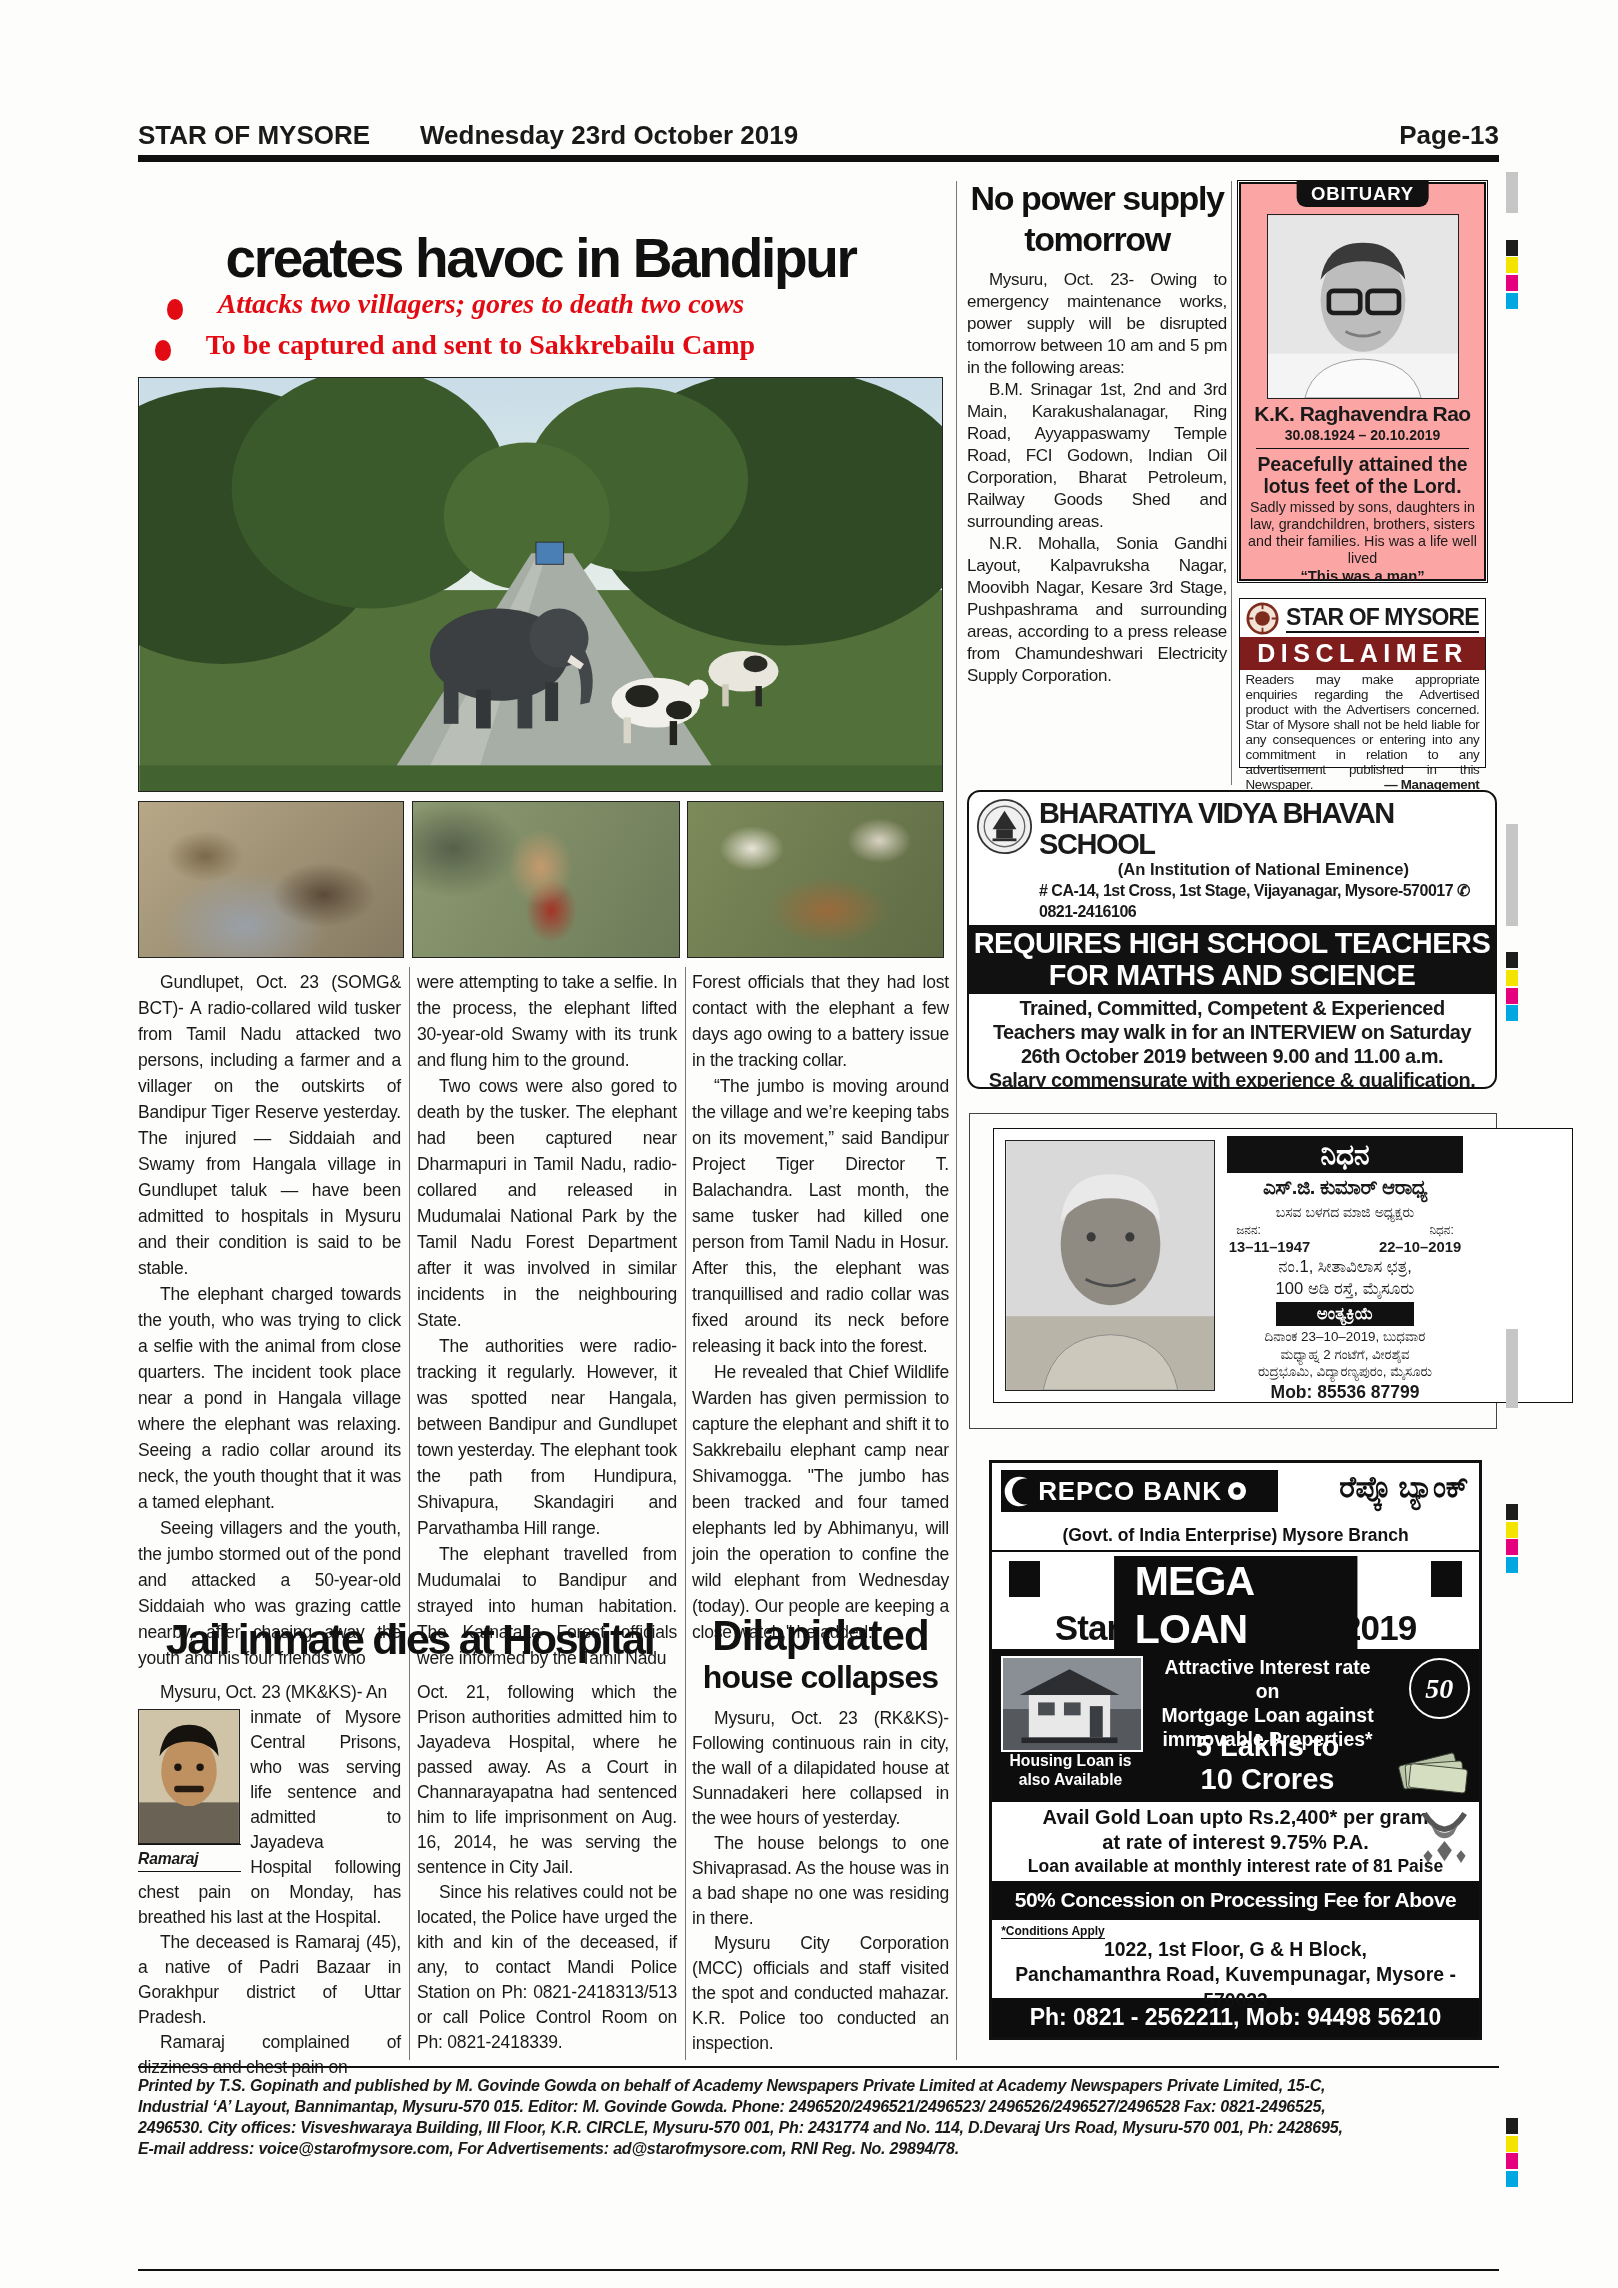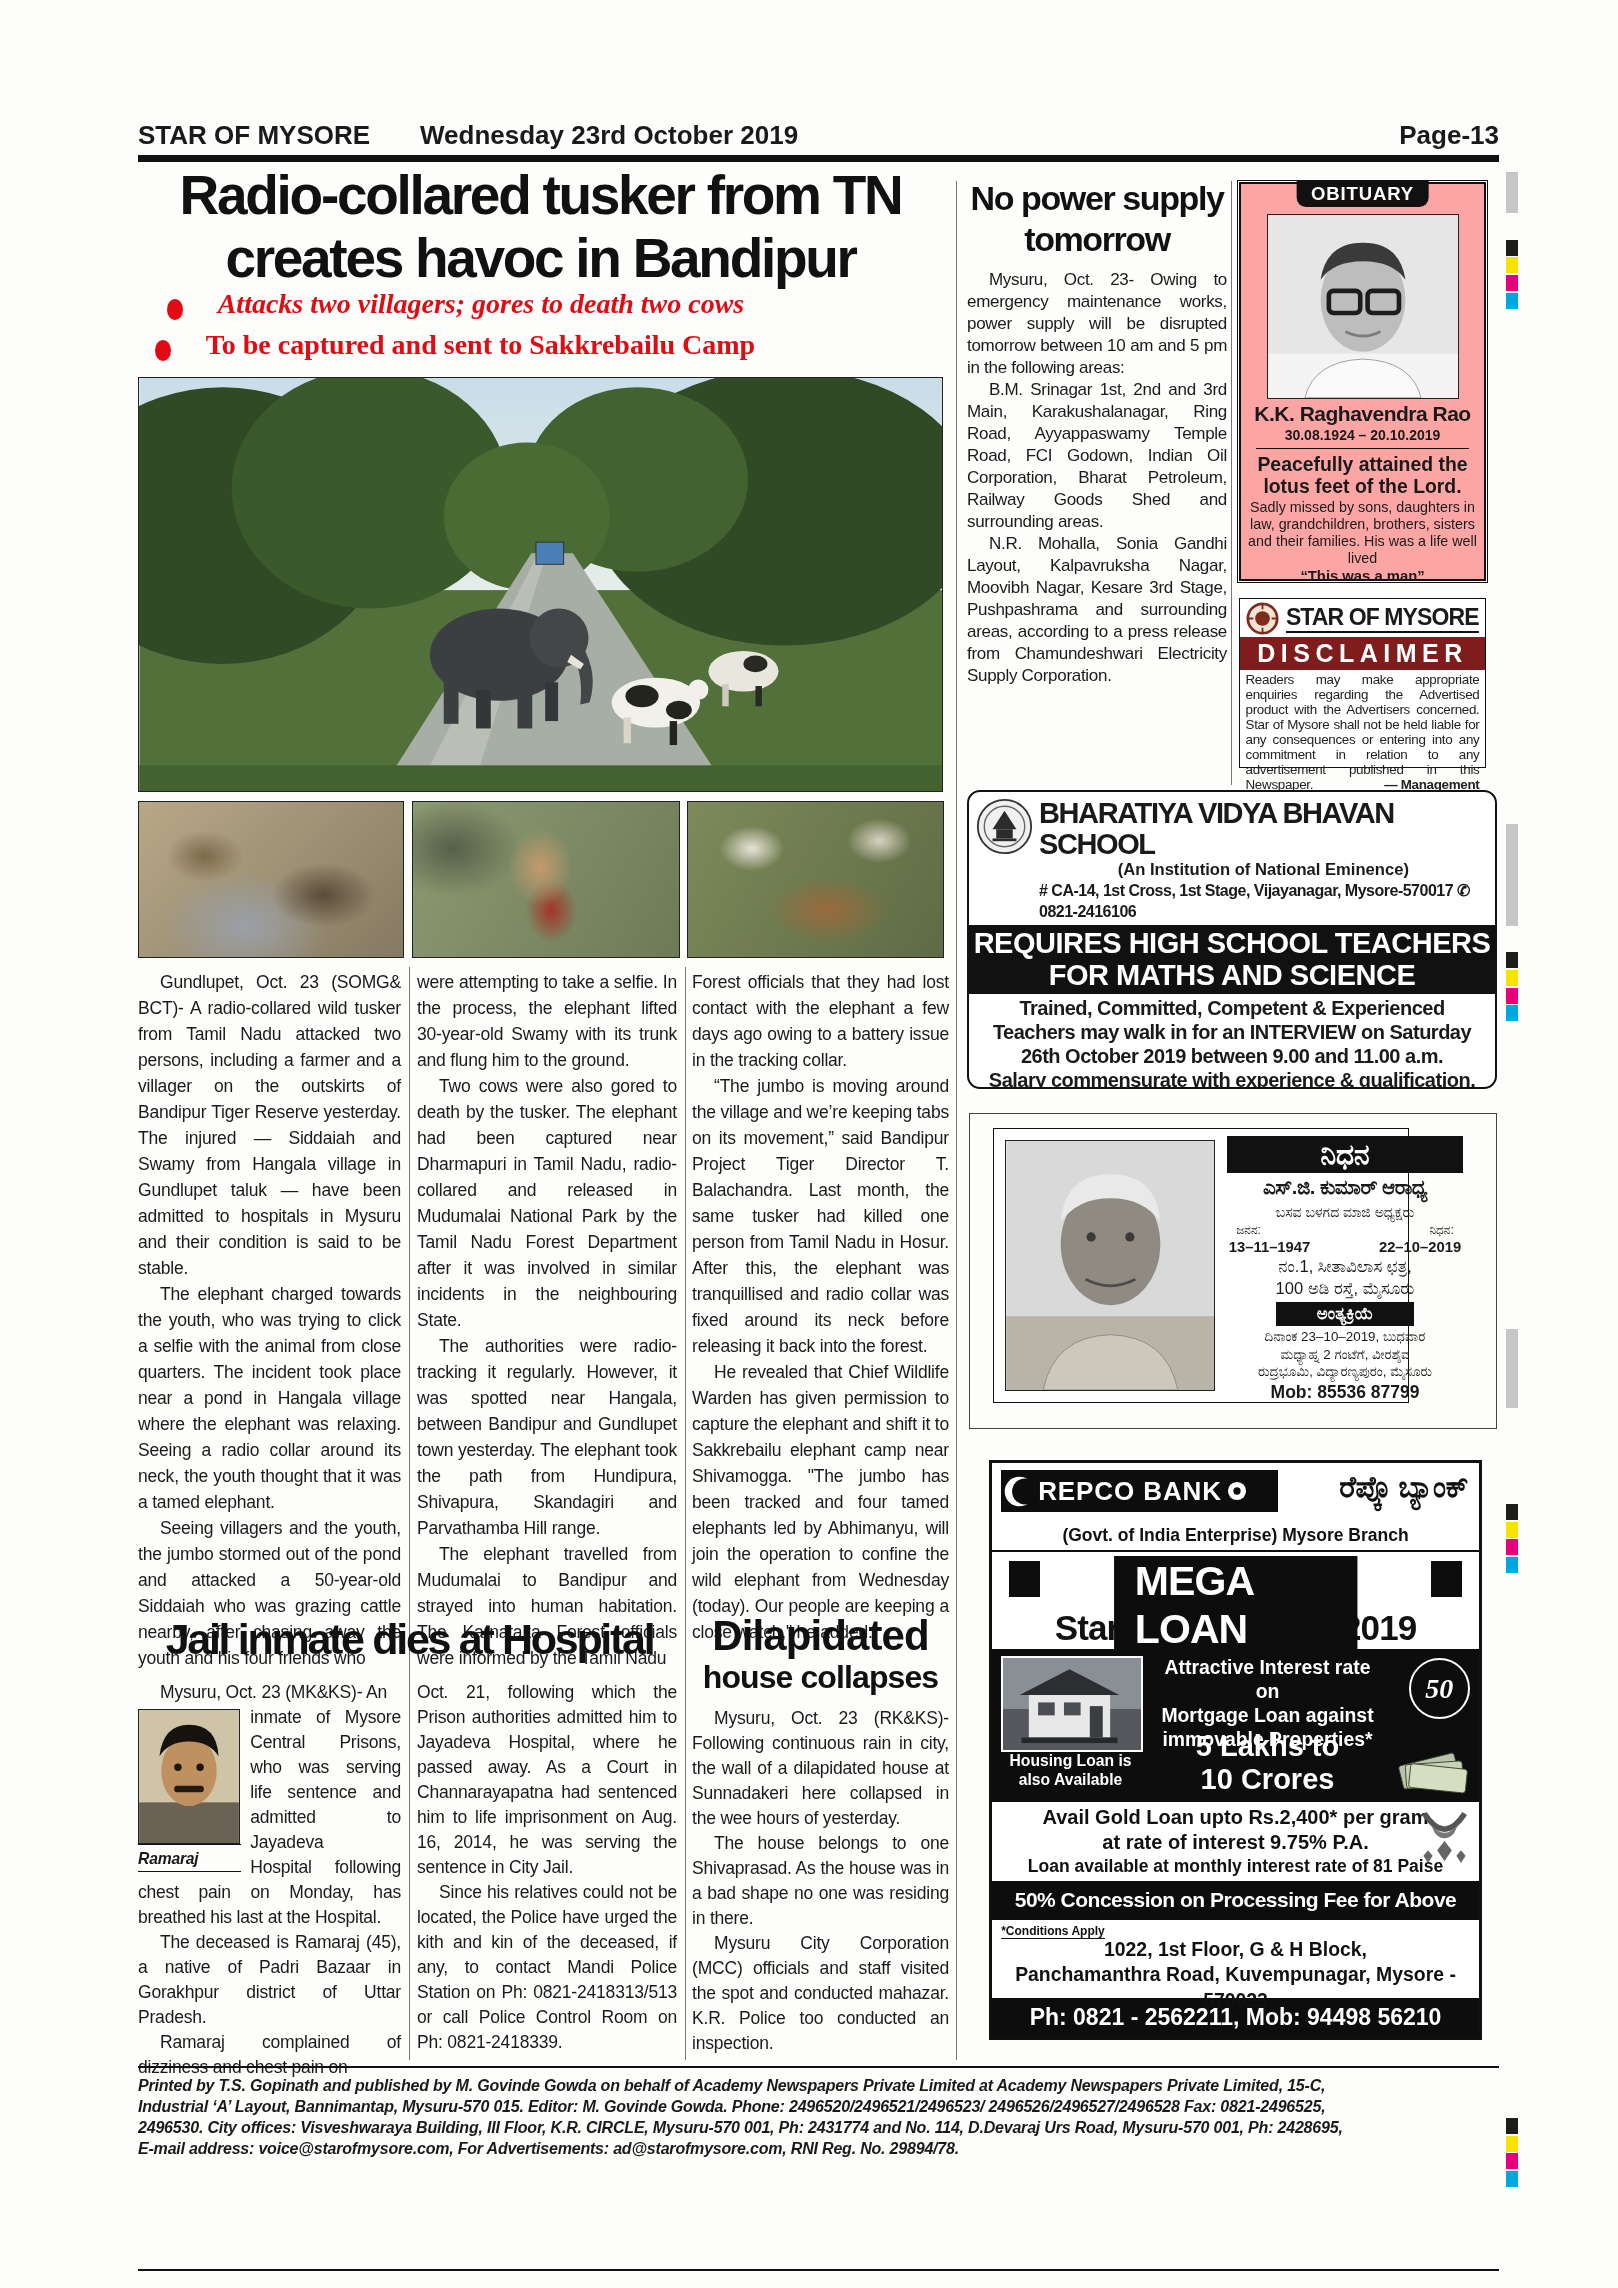--- a/index.html
+++ b/index.html
@@ -53,21 +53,20 @@
 </head>
 <body>
 
 <div id="page">
 
   <div class="abs b" style="left:138px;top:120px;font-size:26px;">STAR OF MYSORE</div>
   <div class="abs b" style="left:420px;top:120px;font-size:26px;">Wednesday 23rd October 2019</div>
   <div class="abs b" style="left:1384px;top:120px;width:115px;text-align:right;font-size:26px;">Page-13</div>
   <div class="hrule" style="left:138px;top:155px;width:1361px;height:6.5px;"></div>
 
-  <div class="abs headline c" style="left:138px;top:166px;width:805px;font-size:55px;line-height:59px;">Radio-collared tusker from TN</div>
   <div class="abs headline c" style="left:138px;top:229px;width:805px;font-size:55px;line-height:59px;">creates havoc in Bandipur</div>
 
   <div class="abs" style="left:167px;top:288px;width:788px;font-style:italic;">
     <span class="bullet-dot"></span><span class="bullet-line">Attacks two villagers; gores to death two cows</span>
   </div>
   <div class="abs" style="left:155px;top:329px;width:788px;">
     <span class="bullet-dot"></span><span class="bullet-line">To be captured and sent to Sakkrebailu Camp</span>
   </div>
 
   <div class="abs photo-frame" style="left:138px;top:377px;width:805px;height:415px;">
@@ -256,21 +255,21 @@
     <div style="border-top:1.8px solid #111;padding-top:2.8px;">
       <div class="b c" style="font-size:20px;line-height:24px;letter-spacing:-0.5px;">Trained, Committed, Competent &amp; Experienced</div>
       <div class="b c" style="font-size:20px;line-height:24px;letter-spacing:-0.5px;">Teachers may walk in for an INTERVIEW on Saturday</div>
       <div class="b c" style="font-size:20px;line-height:24px;letter-spacing:-0.5px;">26th October 2019 between 9.00 and 11.00 a.m.</div>
       <div class="b c" style="font-size:20px;line-height:24px;letter-spacing:-0.5px;border-bottom:1.8px solid #111;padding-bottom:2.8px;">Salary commensurate with experience &amp; qualification.</div>
     </div>
 
   </div>
 
   <div class="abs nid-outer" style="left:969px;top:1113px;width:528px;height:316px;"></div>
-  <div class="abs nid-box" style="left:993px;top:1128px;width:416px;height:275px;">
+  <div class="abs nid-box" style="left:993px;top:1128px;width:580px;height:275px;">
     <div class="photo-frame" style="position:absolute;left:11px;top:11px;width:210px;height:251px;">
       <svg width="209" height="249" viewBox="0 0 226 270">
         <rect width="226" height="270" fill="#d9d9d9"></rect>
         <rect y="190" width="226" height="80" fill="#b9b4a8"></rect>
         <path d="M40 270 q12 -58 73 -60 q61 2 73 60z" fill="#cdc8bc" stroke="#8a8a8a"></path>
         <ellipse cx="113" cy="112" rx="54" ry="66" fill="#8f8a82"></ellipse>
         <path d="M59 88 q4 -52 54 -52 q50 0 54 52 q-18 -26 -54 -26 q-36 0 -54 26z" fill="#e9e9e9"></path>
         <path d="M86 150 q27 14 54 0" stroke="#4c4c4c" stroke-width="3" fill="none"></path>
         <circle cx="92" cy="104" r="5" fill="#3a3a3a"></circle>
         <circle cx="134" cy="104" r="5" fill="#3a3a3a"></circle>

